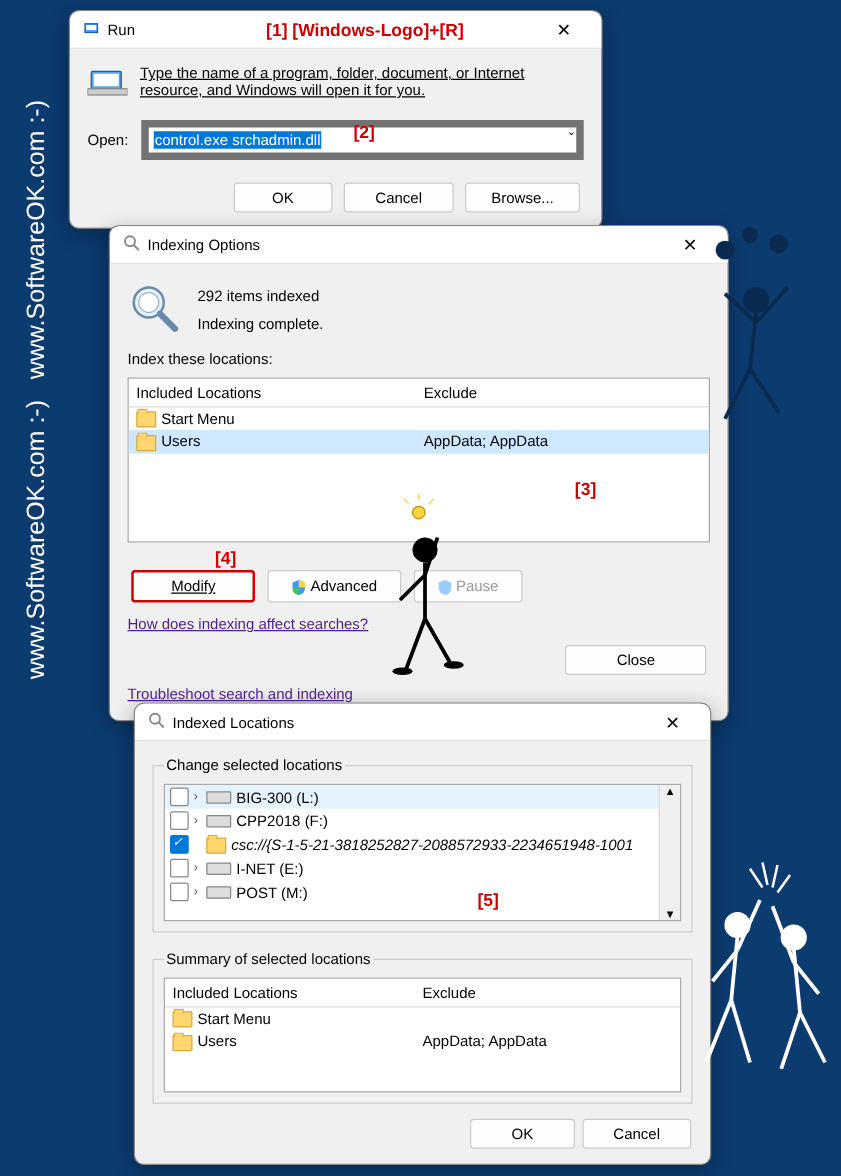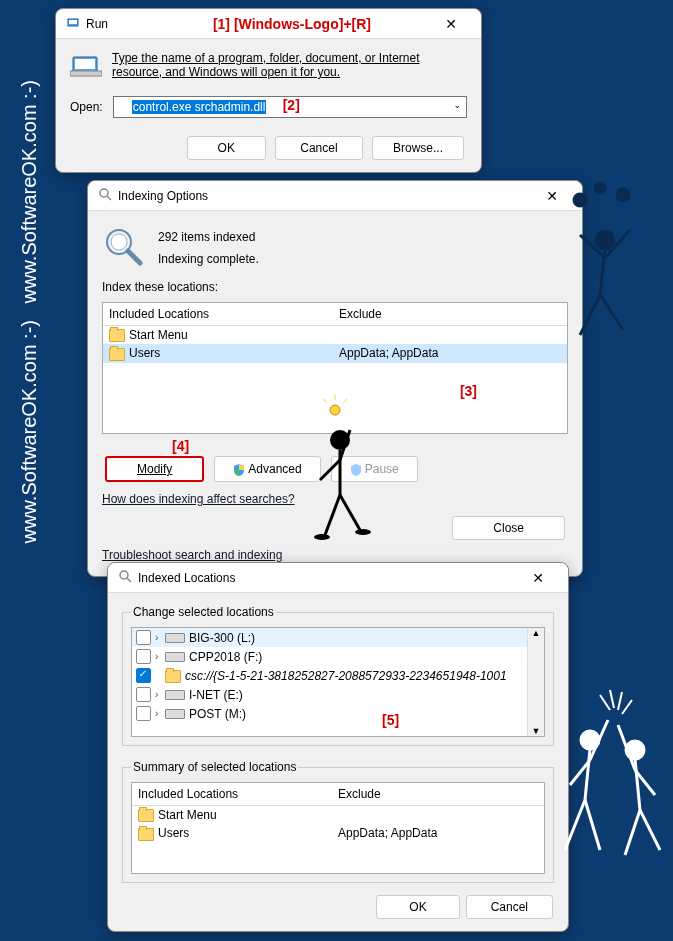--- a/index.html
+++ b/index.html
@@ -50,21 +50,21 @@
     background: #fdfdfd;
     border: 1px solid #ccc;
     border-radius: 3px;
     padding: 4px 18px;
     font-size: 12px;
     cursor: pointer;
     margin: 0 3px;
   }
   .redlabel { color: #d00000; font-weight: bold; position: absolute; font-size: 14px; }
   .redbox { border: 2px solid #d00000; }
-  .link { color: #0f172a; text-decoration: underline; cursor: pointer; }
+  .link { color: #4c1d95; text-decoration: underline; cursor: pointer; }
   .folder-icon { display:inline-block; width:14px; height:11px; background:#ffd76e; border:1px solid #d8a93a; border-radius:1px; margin-right:4px; vertical-align:middle; position:relative; }
   .folder-icon::before { content:''; position:absolute; top:-3px; left:0; width:6px; height:3px; background:#ffd76e; border:1px solid #d8a93a; border-bottom:none; border-radius:1px 1px 0 0; }
   .drive-icon { display:inline-block; width:18px; height:8px; background:#ddd; border:1px solid #888; border-radius:1px; margin-right:4px; vertical-align:middle; }
   .checkbox { display:inline-block; width:13px; height:13px; border:1px solid #888; background:#fff; vertical-align:middle; margin-right:4px; border-radius:2px; position:relative; }
   .checkbox.checked { background:#0078d7; border-color:#0078d7; }
   .checkbox.checked::after { content:'✓'; color:#fff; font-size:10px; position:absolute; left:1px; top:-1px; }
   .chev { display:inline-block; width:8px; font-size:10px; color:#555; margin-right:2px; }
   .shield { display:inline-block; width:12px; height:12px; margin-right:3px; vertical-align:middle; }
   .stick { position:absolute; pointer-events:none; }
 </style>
@@ -96,21 +96,21 @@
             <rect x="3" y="6" width="24" height="16" fill="#5aa5e8" stroke="#2a5c8a" rx="1"></rect>
             <rect x="5" y="8" width="20" height="10" fill="#fff"></rect>
             <rect x="0" y="20" width="32" height="5" fill="#ccc" stroke="#888"></rect>
           </svg>
       </span>
       <span style="flex:1; font-size:12px;">Type the name of a program, folder, document, or Internet resource, and Windows will open it for you.</span>
     </div>
     <div style="display:flex; align-items:center; gap:10px; margin-top:14px;">
       <span>Open:</span>
       <div style="flex:1; position:relative;">
-        <div style="border:1px solid #737373; padding:3px 18px 3px 18px; background:#fff;">
+        <div style="border:6px solid #737373; padding:3px 18px 3px 4px; background:#fff;">
           <span style="background:#0078d7; color:#fff; padding:0 1px;">control.exe srchadmin.dll</span>
         </div>
         <span style="position:absolute; right:6px; top:4px; font-size:9px;">⌄</span>
         <span class="redlabel" style="left:170px; top:1px;">[2]</span>
       </div>
     </div>
     <div style="text-align:right; margin-top:18px;">
       <button class="btn" style="padding:4px 30px;">OK</button>
       <button class="btn" style="padding:4px 24px;">Cancel</button>
       <button class="btn" style="padding:4px 20px;">Browse...</button>

